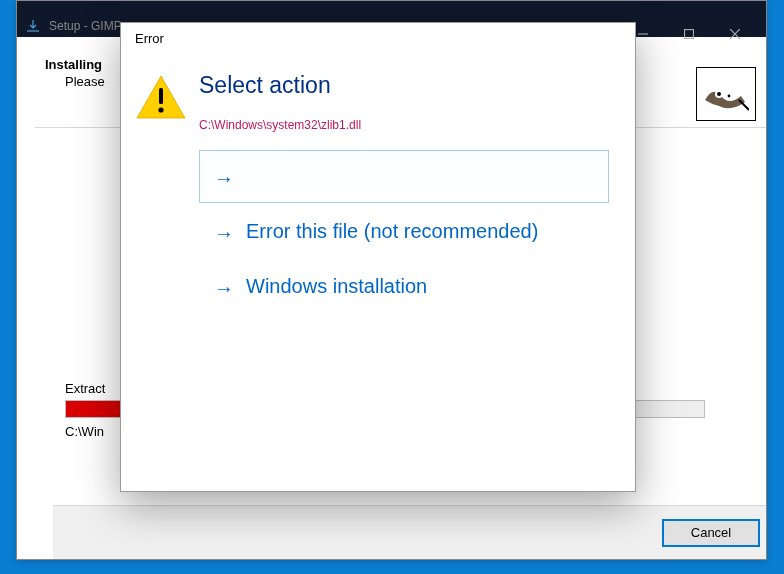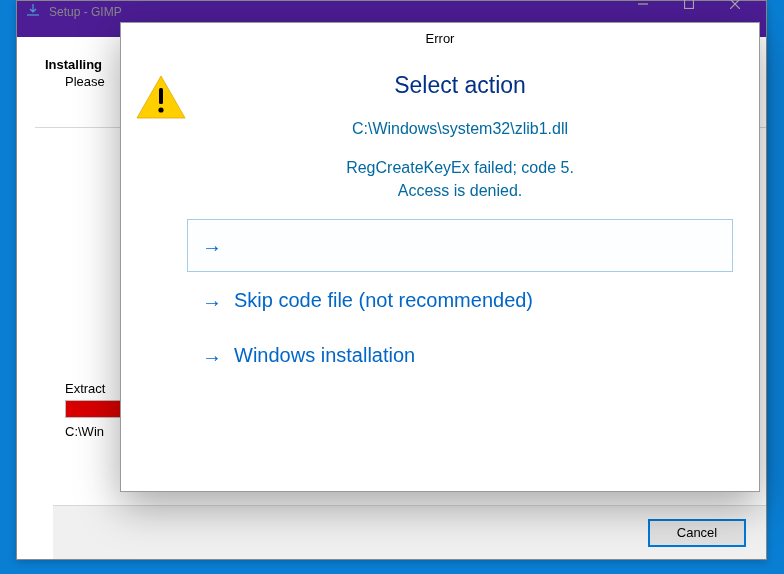--- a/index.html
+++ b/index.html
@@ -18,26 +18,26 @@
     top: 0;
     width: 751px;
     height: 560px;
     background: #fff;
     border: 1px solid #888;
     box-shadow: 0 2px 8px rgba(0,0,0,.2);
   }
   .setup-titlebar {
     height: 30px;
     display: flex;
-    align-items: flex-end;
+    align-items: flex-start;
     padding: 18px 8px;
     gap: 8px;
     font-size: 12px;
     color: #888;
-    background: #4c1d95;
+    background: #0f172a;
   }
   .setup-titlebar .app-icon svg { display:block; }
   .setup-titlebar .win-controls {
     margin-left: auto;
     display: flex;
     gap: 0;
   }
   .win-controls .ctl {
     width: 46px;
     height: 30px;
@@ -96,21 +96,21 @@
     border-top: 1px solid #d8d8d8;
   }
   .bottom-bar {
     position: absolute;
     left: 0; right: 0; bottom: 0;
     height: 54px;
     border-top: 1px solid #d8d8d8;
     display: flex;
     align-items: center;
     justify-content: flex-end;
-    padding-right: 20px;
+    padding-right: 6px;
     background: #f0f0f0;
     margin-left: 36px;
   }
   .cancel-btn {
     width: 98px;
     height: 28px;
     background: #e1e1e1;
     border: 2px solid #0078d7;
     font-size: 13px;
     color: #000;
@@ -127,52 +127,51 @@
     background: #fff;
     overflow: hidden;
   }
   .banner-icon svg { display:block; margin: 8px 4px; }
 
   
   .error-dialog {
     position: absolute;
     left: 120px;
     top: 22px;
-    width: 640px;
+    width: 516px;
     height: 470px;
     background: #fff;
     border: 1px solid #999;
     box-shadow: 0 14px 40px rgba(0,0,0,.35);
-    text-align: center;
   }
   .err-titlebar {
     padding: 8px 14px 4px 14px;
     font-size: 13px;
     color: #000;
   }
   .err-body {
     display: flex;
     padding: 22px 26px 14px 14px;
-    gap: 0;
+    gap: 12px;
   }
   .warn-icon {
     flex: 0 0 auto;
     padding-top: 2px;
   }
   .err-content {
     flex: 1;
   }
   .err-heading {
     font-size: 23px;
     color: #003087;
     margin: 0 0 18px 0;
   }
   .err-text {
-    font-size: 16px;
-    color: #0369a1;
+    font-size: 12px;
+    color: #be185d;
     line-height: 1.45;
     margin: 0 0 16px 0;
     white-space: pre-line;
   }
   .action-btn {
     display: flex;
     align-items: center;
     gap: 12px;
     padding: 14px 14px;
     font-size: 20px;
@@ -258,29 +257,27 @@
     <div class="warn-icon">
       <svg width="52" height="48" viewBox="0 0 52 48">
         <path d="M26 2 L50 44 L2 44 Z" fill="#ffcf00" stroke="#e0a800" stroke-width="0.8"></path>
         <rect x="24" y="14" width="4" height="16" rx="1.5" fill="#000"></rect>
         <circle cx="26" cy="36" r="2.6" fill="#000"></circle>
       </svg>
     </div>
     <div class="err-content">
       <div class="err-heading">Select action</div>
       <div class="err-text">C:\Windows\system32\zlib1.dll</div>
-      <div class="err-text">RegCreateKeyEx failed; code 5.
-Access is denied.</div>
 
       <div class="action-btn highlight">
         <span class="arrow">→</span>
       </div>
       <div class="action-btn">
         <span class="arrow">→</span>
-        <span>Skip code file (not recommended)</span>
+        <span>Error this file (not recommended)</span>
       </div>
       <div class="action-btn">
         <span class="arrow">→</span>
         <span>Windows installation</span>
       </div>
     </div>
   </div>
 </div>
 
 </body></html>

